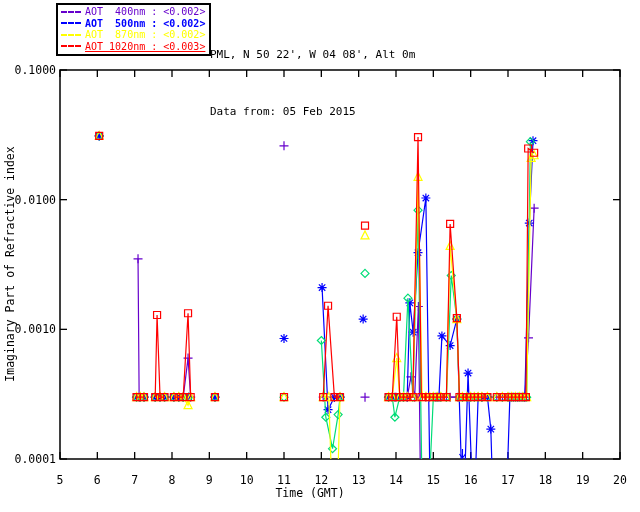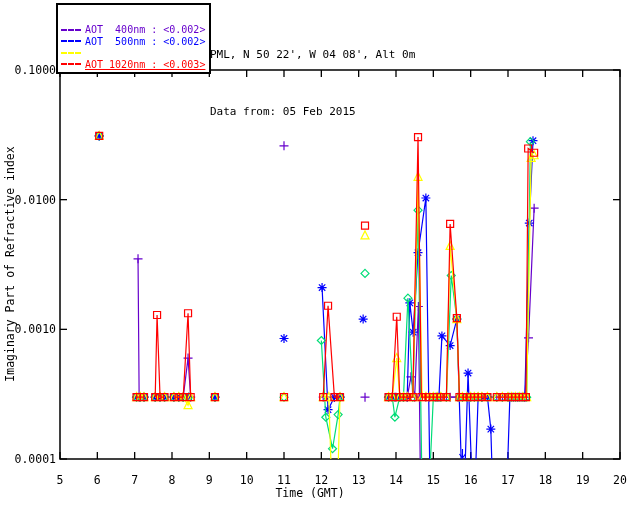--- a/index.html
+++ b/index.html
@@ -2,21 +2,21 @@
 <html><head>
 <meta charset="utf-8">
 <style>
   html,body{margin:0;padding:0;background:#fff;}
   body{width:640px;height:512px;overflow:hidden;
        font-family:"DejaVu Sans Mono","Liberation Mono",monospace;}
   .canvas{position:relative;width:640px;height:512px;background:#fff;}
   svg{position:absolute;left:0;top:0;}
   .hdr{position:absolute;left:210px;top:7px;font-size:11px;line-height:19px;color:#000;white-space:pre;}
   .legend{position:absolute;left:56px;top:3px;border:2px solid #000;background:#fff;
-          padding:19px 4px 2px 3px;font-size:10px;color:#000;}
+          padding:1px 4px 2px 3px;font-size:10px;color:#000;}
   .lrow{display:flex;align-items:center;height:11.5px;}
   .lrow .dash{width:20px;height:0;border-top:2px dashed currentColor;margin-right:4px;flex:none;}
   .lrow .ltxt{white-space:pre;}
   svg text{font-family:"DejaVu Sans Mono","Liberation Mono",monospace;}
 </style>
 </head>
 <body>
 
 <div class="canvas">
   <svg id="plot" width="640" height="512" viewBox="0 0 640 512">
@@ -192,25 +192,26 @@
     </svg>
   <div class="hdr">
     <div>PML, N 50 22', W 04 08', Alt 0m</div>
     <div>Data from: 05 Feb 2015</div>
   </div>
   <div class="legend" id="legend">
       <div class="lrow" style="color: rgb(102, 0, 204);">
         <span class="dash"></span>
         <span class="ltxt">AOT  400nm : &lt;0.002&gt;</span>
       </div>
-      <div class="lrow" style="color: rgb(0, 0, 255);">
+      <div class="lrow" style="color: rgb(0, 0, 255); font-weight: bold;">
         <span class="dash"></span>
         <span class="ltxt">AOT  500nm : &lt;0.002&gt;</span>
       </div>
       <div class="lrow" style="color: rgb(255, 255, 0);">
         <span class="dash"></span>
+        <span class="ltxt">AOT  870nm : &lt;0.002&gt;</span>
       </div>
       <div class="lrow" style="color: rgb(255, 0, 0); text-decoration: underline;">
         <span class="dash"></span>
         <span class="ltxt">AOT 1020nm : &lt;0.003&gt;</span>
       </div>
     </div>
 </div>
 
 </body></html>

